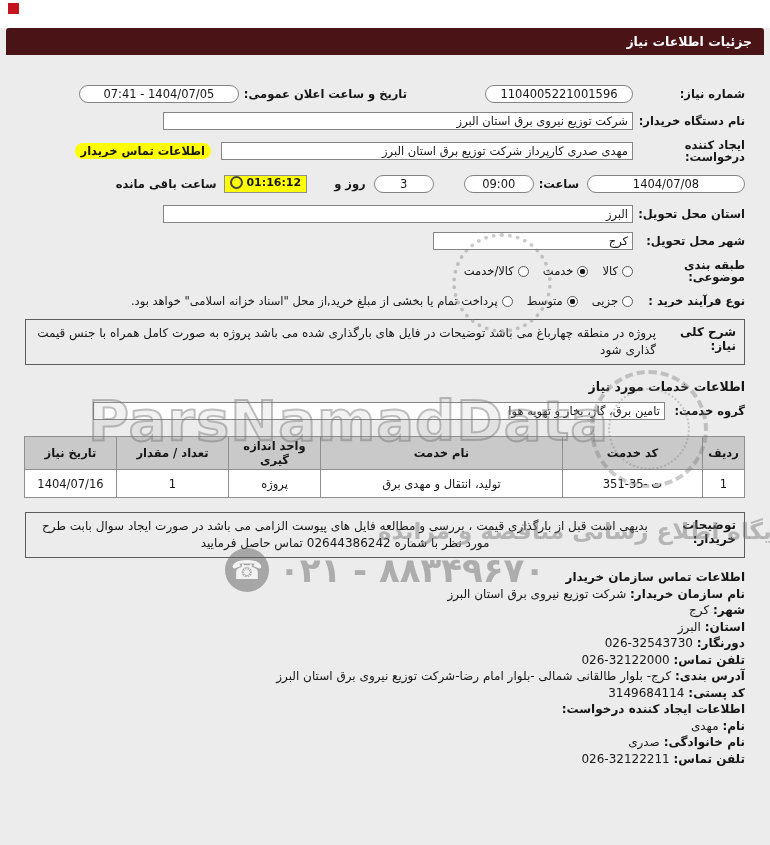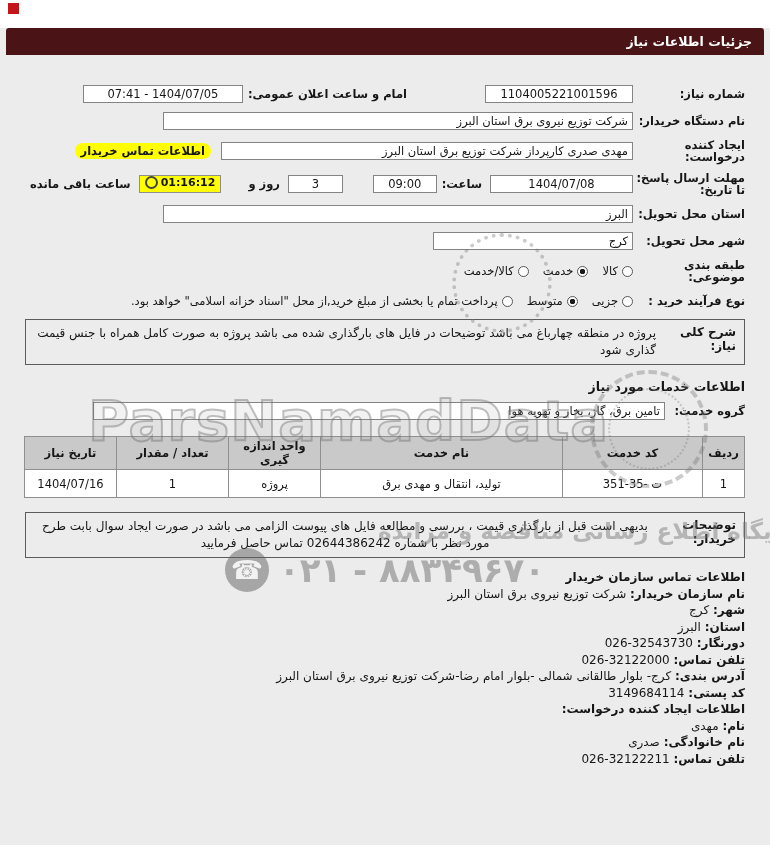--- a/index.html
+++ b/index.html
@@ -14,21 +14,21 @@
   
   .title-bar{margin:0 6px;height:27px;background:#4a1316;border-radius:3px 3px 0 0;
     display:flex;align-items:center;padding:0 12px;color:#fff;font-weight:bold;font-size:12.5px;}
   
   .content{padding:30px 25px 0;}
   .frow{display:flex;align-items:center;min-height:18px;margin-bottom:9px;}
   .flbl{width:112px;flex-shrink:0;font-weight:bold;line-height:12px;font-size:11.5px;}
   .mlbl{font-weight:bold;font-size:11.5px;margin:0 8px 0 5px;white-space:nowrap;}
   .tbox{background:#fff;border:1px solid #848484;height:18px;line-height:16px;
     box-sizing:border-box;padding:0 4px;font-size:11.5px;overflow:hidden;white-space:nowrap;}
-  .num{direction:ltr;text-align:center;}
+  .num{direction:ltr;text-align:center;border-radius:9px;}
   .rtl-val{text-align:right;}
   .w148{width:148px}.w160{width:160px}.w158{width:158px}.w70{width:70px}.w60{width:60px}
   .w412{width:412px}.w470{width:470px}.w200{width:200px}.w572{width:572px}
   .mrBig{margin-right:78px;}
   .mr30{margin-right:30px;}.mr22{margin-right:22px;}.mr10{margin-right:10px;border-radius:8px;}
   .ylink{background:#ffff00;padding:1px 6px;font-weight:bold;font-size:11.5px;cursor:pointer;white-space:nowrap;}
   .countdown{background:#ffff00;border:1px solid #8f8f8f;height:18px;box-sizing:border-box;
     display:flex;align-items:flex-start;direction:ltr;padding:0 5px;font-weight:bold;font-size:11px;gap:3px;}
   .clock{width:9px;height:9px;border:2px solid #444;border-radius:50%;flex-shrink:0;}
   
@@ -79,37 +79,36 @@
 
 <div class="title-bar">
   <span>جزئیات اطلاعات نیاز</span>
 </div>
 
 <div class="content">
 
   <div class="frow">
     <span class="flbl">شماره نیاز:</span>
     <div class="tbox num w148">1104005221001596</div>
-    <span class="mlbl mrBig">امام و ساعت اعلان عمومی:</span>
+    <span class="mlbl mrBig">تاریخ و ساعت اعلان عمومی:</span>
     <div class="tbox num w160">07:41 - 1404/07/05</div>
   </div>
 
   <div class="frow">
     <span class="flbl">نام دستگاه خریدار:</span>
     <div class="tbox rtl-val w470">شرکت توزیع نیروی برق استان البرز</div>
   </div>
 
   <div class="frow">
     <span class="flbl">ایجاد کننده درخواست:</span>
     <div class="tbox rtl-val w412">مهدی صدری کارپرداز شرکت توزیع برق استان البرز</div>
     <span class="ylink mr10">اطلاعات تماس خریدار</span>
   </div>
 
   <div class="frow" style="min-height:24px;">
-    <span class="flbl">مهلت ارسال پاسخ: تا تاریخ:</span>
     <div class="tbox num w158">1404/07/08</div>
     <span class="mlbl">ساعت:</span>
     <div class="tbox num w70">09:00</div>
     <div class="tbox num w60 mr30">3</div>
     <span class="mlbl">روز و</span>
     <div class="countdown mr22">
       <span class="clock"></span>
       <span>01:16:12</span>
     </div>
     <span class="mlbl">ساعت باقی مانده</span>

